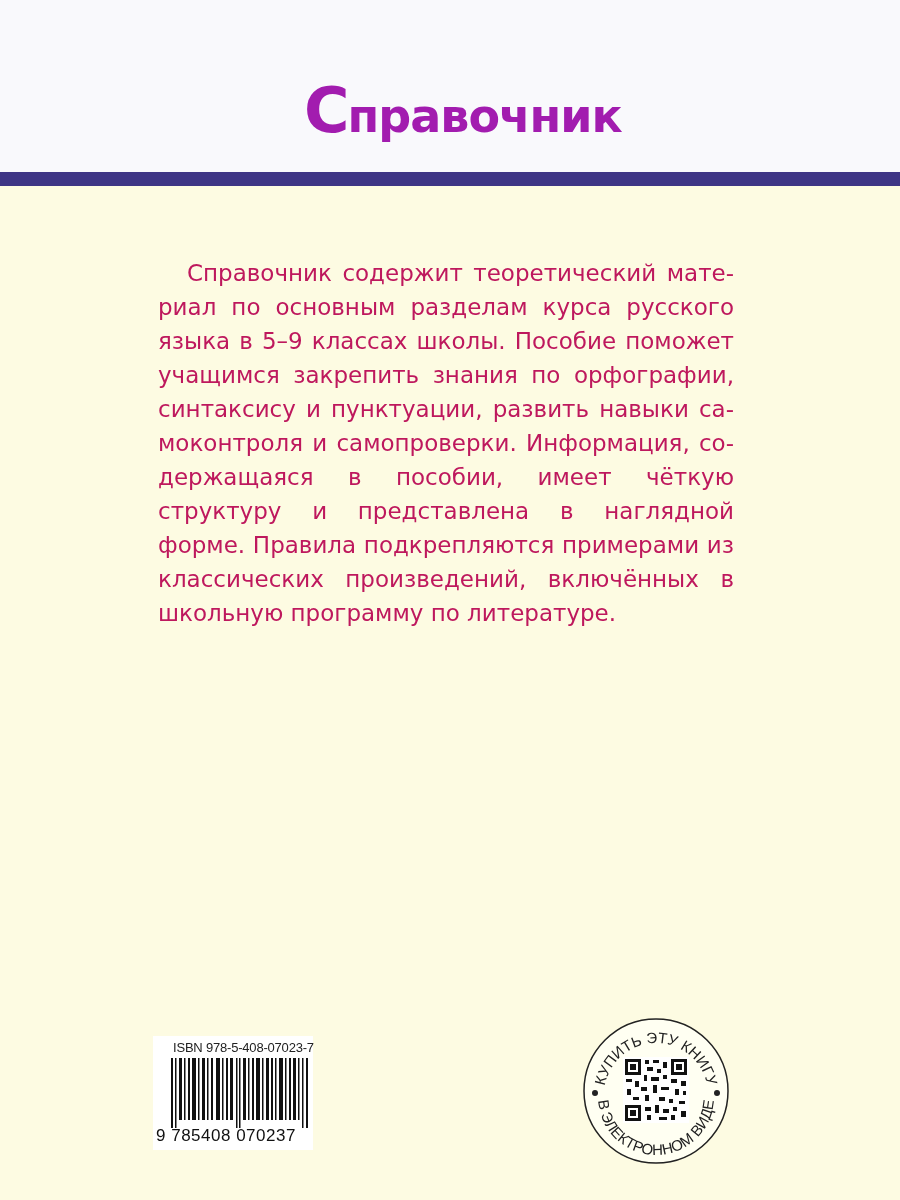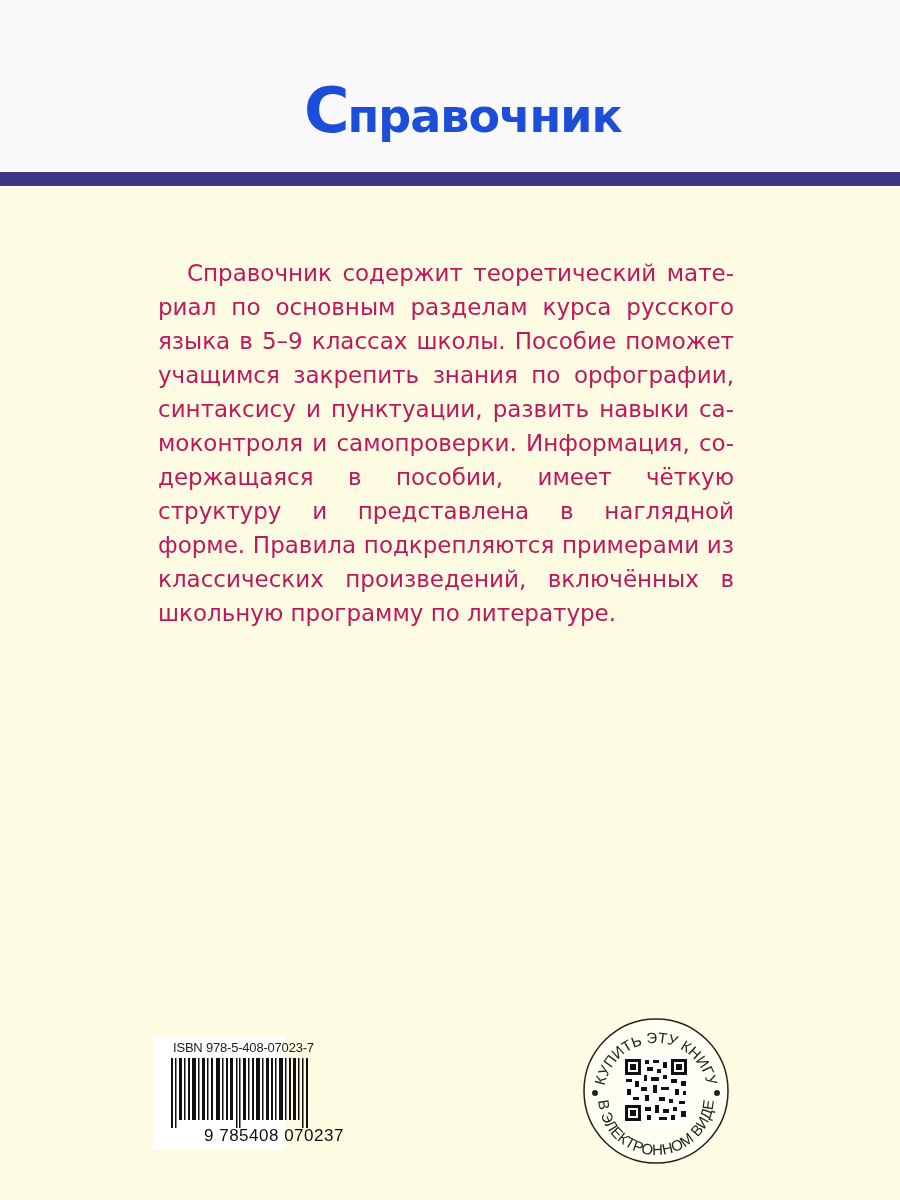--- a/index.html
+++ b/index.html
@@ -20,44 +20,44 @@
     .logo-line1 {
       position: absolute; left: 2px; top: 0px;
       font-family: "DejaVu Sans", sans-serif; font-weight: bold;
       color: #3b3a8c; font-size: 46px; letter-spacing: -1px; line-height: 1;
       white-space: nowrap;
     }
     .logo-line1 .big { font-size: 66px; letter-spacing: -3px; }
     .logo-line2 {
       position: absolute; left: 36px; top: 50px;
       font-family: "DejaVu Sans", sans-serif; font-weight: bold;
-      color: #1d4ed8; font-size: 46px; letter-spacing: -1px; line-height: 1;
+      color: #a21caf; font-size: 46px; letter-spacing: -1px; line-height: 1;
       white-space: nowrap;
     }
     .logo-line2 .big { font-size: 62px; letter-spacing: -2px; }
 
     .content {
       position: absolute; left: 158px; top: 256px; width: 576px;
       color: #be185d; font-size: 23px; line-height: 34px;
       text-align: justify; text-align-last: left; hyphens: manual;
     }
     .content p { margin: 0; text-indent: 29px; }
 
     .barcode-box {
-      position: absolute; left: 153px; top: 1036px; width: 132px; height: 114px;
+      position: absolute; left: 153px; top: 1036px; width: 160px; height: 114px;
       background: #ffffff;
     }
     .isbn-text {
       position: absolute; left: 20px; top: 4px; font-family: "Liberation Sans", sans-serif;
       font-size: 13px; color: #222; white-space: nowrap; letter-spacing: -0.2px;
     }
     .bars { position: absolute; left: 18px; top: 22px; width: 140px; height: 70px; }
     .barcode-digits {
       position: absolute; left: 3px; top: 90px; font-family: "Liberation Sans", sans-serif;
-      font-size: 17px; color: #111; white-space: nowrap; letter-spacing: 0.5px; margin-left: 48px;
+      font-size: 17px; color: #111; white-space: nowrap; letter-spacing: 0.5px;
     }
 
     .stamp { position: absolute; left: 582px; top: 1017px; width: 148px; height: 148px; }
   </style>
 </head>
 <body>
 
 <div class="header"></div>
 <div class="stripe"></div>
 

